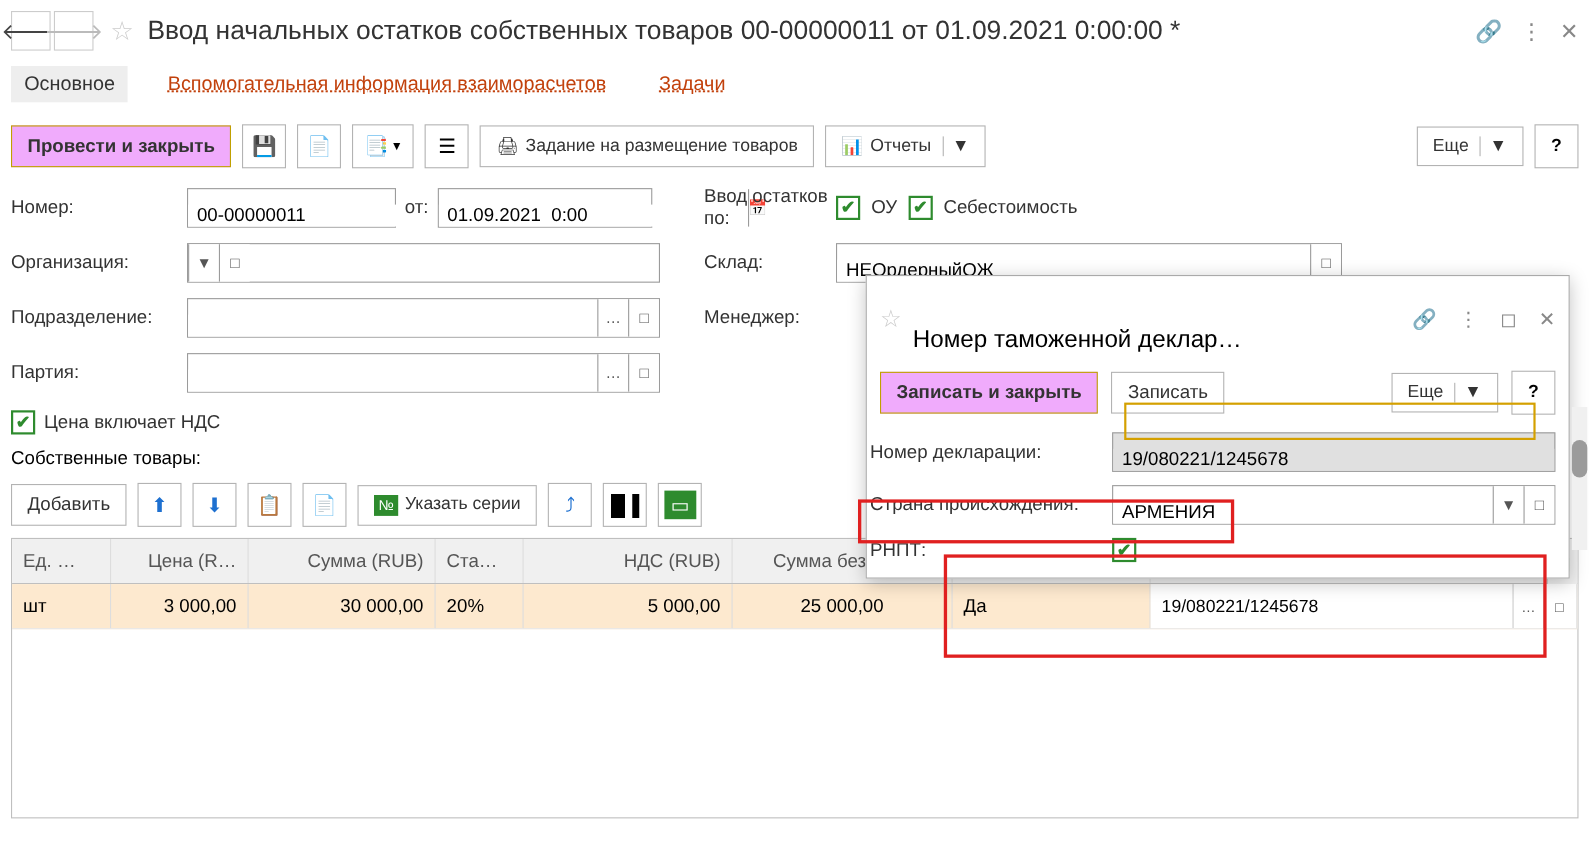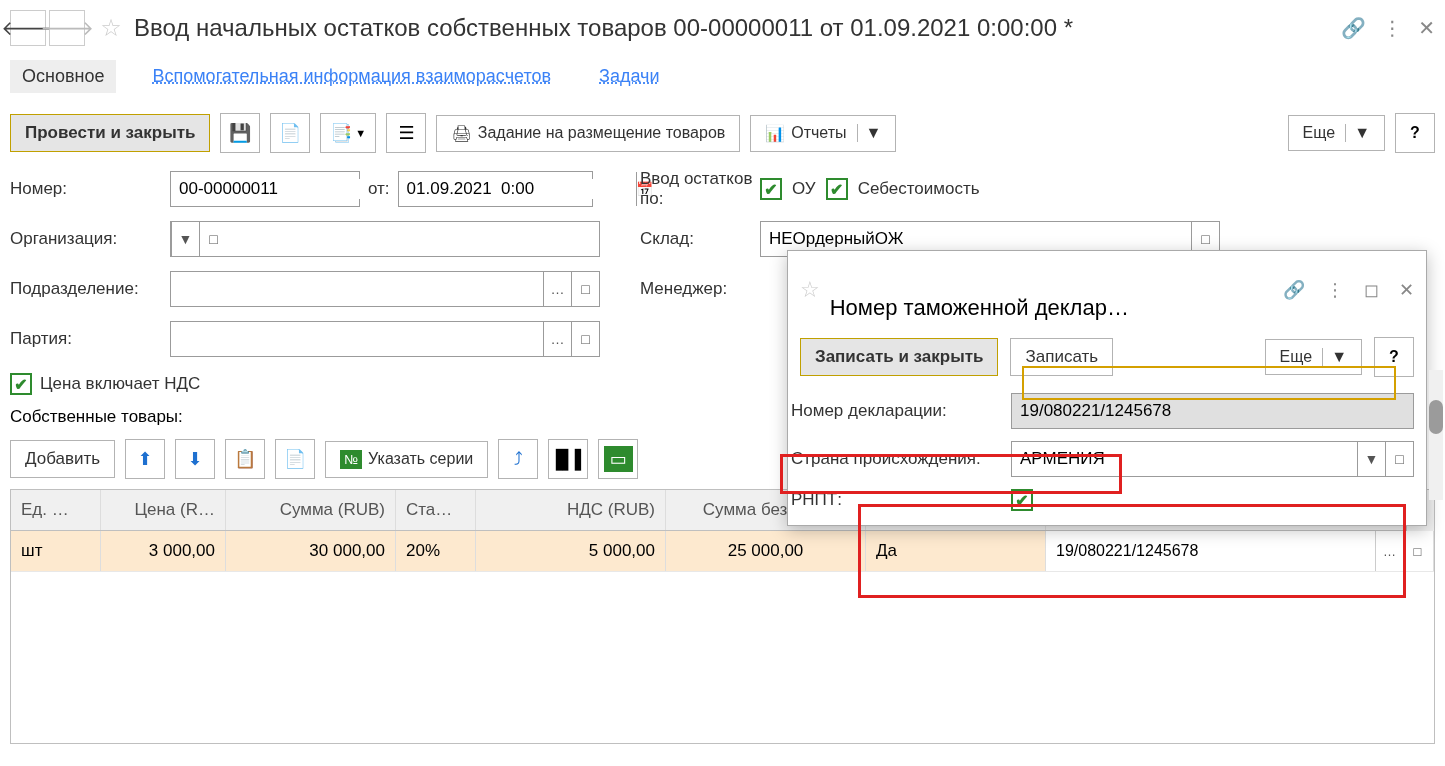--- a/index.html
+++ b/index.html
@@ -5,32 +5,32 @@
 *{margin:0;padding:0;box-sizing:border-box;font-family:Arial,sans-serif;font-size:16px;}
 body{background:#fff;width:1445px;height:766px;position:relative;overflow:hidden;}
 .titlebar{display:flex;align-items:center;padding:4px 10px;height:56px;}
 .nav-btn{width:36px;height:36px;border:1px solid #ccc;background:#fff;margin-right:3px;display:flex;align-items:center;justify-content:center;cursor:pointer;font-size:20px;color:#444;}
 .nav-btn.disabled{color:#bbb;}
 .star-btn{width:30px;height:30px;margin:0 8px;display:flex;align-items:center;justify-content:center;color:#ccc;font-size:24px;cursor:pointer;}
 .page-title{font-size:24px;color:#333;flex:1;}
 .title-right{display:flex;align-items:center;gap:16px;}
 .title-right .ico{font-size:20px;color:#888;cursor:pointer;}
 .navtabs{display:flex;padding:4px 10px 14px 10px;gap:24px;}
-.navtabs .tab{font-size:18px;color:#3b82f6;text-decoration:underline dotted;cursor:pointer;padding:6px 12px;}
+.navtabs .tab{font-size:18px;color:#c2410c;text-decoration:underline dotted;cursor:pointer;padding:6px 12px;}
 .navtabs .tab.active{background:#eee;color:#333;text-decoration:none;}
 .toolbar{display:flex;align-items:center;padding:6px 10px;gap:10px;}
 .btn{border:1px solid #b3b3b3;background:#fff;padding:8px 14px;cursor:pointer;display:flex;align-items:center;gap:6px;font-size:17px;color:#333;}
-.btn-yellow{background:#e5e5e5;border:1px solid #c0a000;font-weight:bold;}
+.btn-yellow{background:#f0abfc;border:1px solid #c0a000;font-weight:bold;}
 .icon-btn{border:1px solid #b3b3b3;background:#fff;width:40px;height:40px;display:flex;align-items:center;justify-content:center;cursor:pointer;}
 .icon-btn svg,.icon-btn span{font-size:18px;}
 .spacer{flex:1;}
 .btn-drop{border-left:1px solid #b3b3b3;padding-left:8px;margin-left:4px;}
 .formgrid{padding:8px 10px;display:grid;grid-template-columns:160px 430px 40px 120px 1fr;grid-auto-rows:44px;row-gap:6px;align-items:center;}
 .lbl{color:#333;font-size:17px;}
-.input-wrap{display:flex;align-items:center;border:1px solid #9b9b9b;height:36px;background:#fff;}
+.input-wrap{display:flex;align-items:flex-end;border:1px solid #9b9b9b;height:36px;background:#fff;}
 .input-wrap input{border:none;outline:none;flex:1;padding:0 8px;font-size:17px;}
 .input-wrap .iw-btn{border-left:1px solid #9b9b9b;width:28px;height:100%;display:flex;align-items:center;justify-content:center;font-size:14px;color:#555;cursor:pointer;background:#fff;}
 .right-side{display:flex;align-items:center;gap:10px;}
 .chk{width:22px;height:22px;border:2px solid #2e8b2e;display:inline-flex;align-items:center;justify-content:center;color:#2e8b2e;font-weight:bold;cursor:pointer;}
 .sectionlbl{padding:8px 10px;font-size:17px;}
 .table-toolbar{display:flex;align-items:center;padding:4px 10px;gap:10px;}
 .maintable{margin:6px 10px;border:1px solid #bfbfbf;height:255px;position:relative;}
 .thead{display:flex;background:#f0f0f0;border-bottom:1px solid #bfbfbf;}
 .th,.td{padding:10px 10px;border-right:1px solid #ddd;font-size:17px;overflow:hidden;white-space:nowrap;}
 .th{color:#555;}
@@ -111,21 +111,21 @@
   <div class="icon-btn" style="font-weight:bold;">?</div>
 </div>
 
 <div class="formgrid">
   <div class="lbl">Номер:</div>
   <div style="display:flex;gap:8px;align-items:center;">
     <div class="input-wrap" style="width:190px;">
         <input value="00-00000011" style="">
       </div>
     <span class="lbl">от:</span>
-    <div class="input-wrap" style="width:195px;">
+    <div class="input-wrap" style="width:195px;gap:44px;">
         <input value="01.09.2021  0:00" style="">
         <div class="iw-btn">📅</div>
       </div>
   </div>
   <div></div>
   <div class="lbl">Ввод остатков по:</div>
   <div class="right-side">
     <span class="chk">✔</span>
       <span class="lbl">ОУ</span>
     <span class="chk">✔</span>

